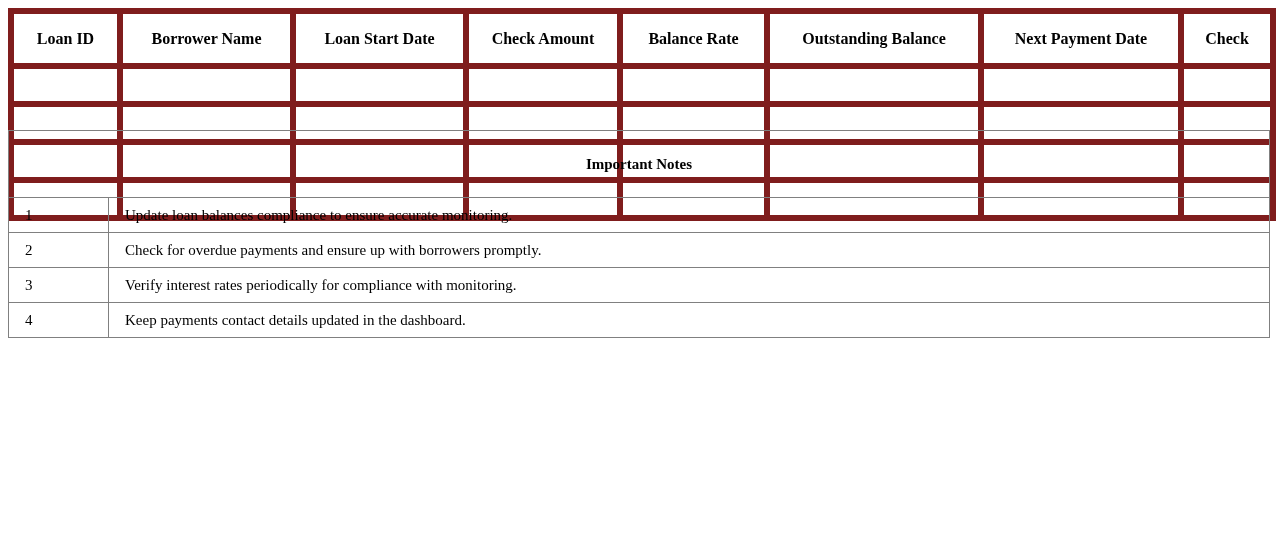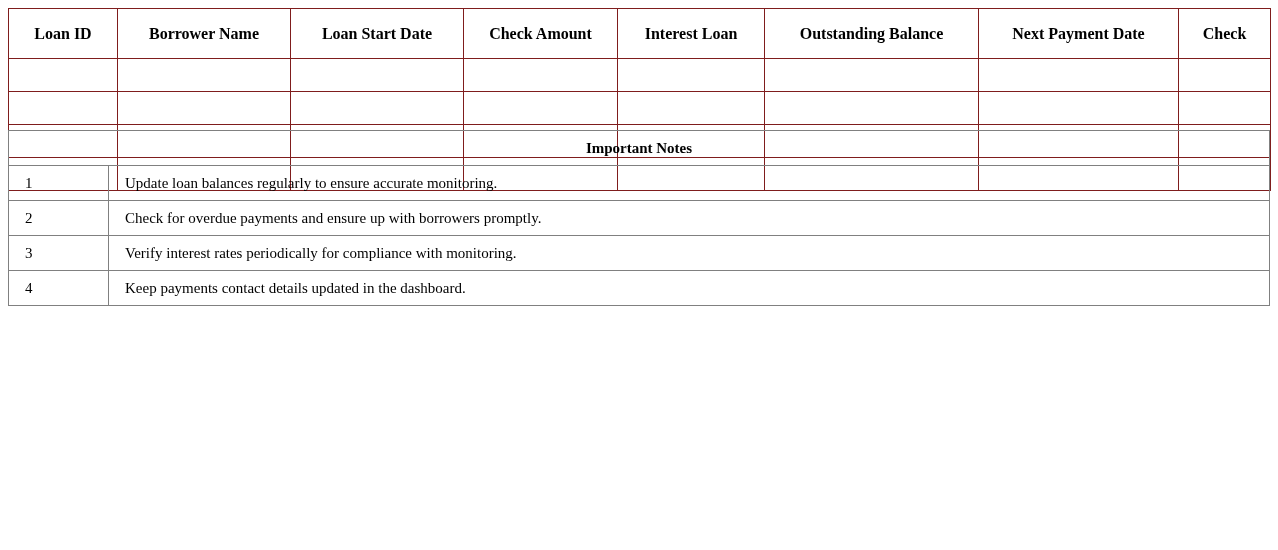--- a/index.html
+++ b/index.html
@@ -8,21 +8,21 @@
     font-family: "Liberation Serif", "DejaVu Serif", serif;
     color: #000;
   }
   table { border-collapse: collapse; }
   .loan-table {
     position: absolute; left: 8px; top: 8px;
     width: 1262px;
     table-layout: fixed;
   }
   .loan-table th, .loan-table td {
-    border: 1px solid #7f1d1d;
+    border: 6px solid #7f1d1d;
     padding: 8px;
   }
   .loan-table th {
     height: 33px;
     font-weight: bold;
     font-size: 16px;
     text-align: center;
     vertical-align: middle;
   }
   .loan-table td { height: 16px; }
@@ -33,21 +33,21 @@
     table-layout: fixed;
   }
   .notes-table th, .notes-table td {
     border: 1px solid #808080;
     font-size: 15px;
   }
   .notes-table th {
     height: 34px;
     font-weight: bold;
     text-align: center;
-    padding: 0;
+    padding: 16px;
   }
   .notes-table td {
     height: 34px;
     padding: 0 16px;
     vertical-align: middle;
   }
 </style>
 </head>
 <body>
 
@@ -61,21 +61,21 @@
       <col style="width:214px">
       <col style="width:200px">
       <col style="width:92px">
   </colgroup>
   <thead>
     <tr>
       <th>Loan ID</th>
       <th>Borrower Name</th>
       <th>Loan Start Date</th>
       <th>Check Amount</th>
-      <th>Interest Loan</th>
+      <th>Balance Rate</th>
       <th>Outstanding Balance</th>
       <th>Next Payment Date</th>
       <th>Check</th>
     </tr>
   </thead>
   <tbody>
     <tr>
       <td></td>
       <td></td>
       <td></td>
@@ -124,21 +124,21 @@
       <col>
   </colgroup>
   <thead>
     <tr>
       <th colspan="2">Important Notes</th>
     </tr>
   </thead>
   <tbody>
     <tr>
       <td>1</td>
-      <td>Update loan balances regularly to ensure accurate monitoring.</td>
+      <td>Update loan balances compliance to ensure accurate monitoring.</td>
     </tr>
     <tr>
       <td>2</td>
       <td>Check for overdue payments and ensure up with borrowers promptly.</td>
     </tr>
     <tr>
       <td>3</td>
       <td>Verify interest rates periodically for compliance with monitoring.</td>
     </tr>
     <tr>

